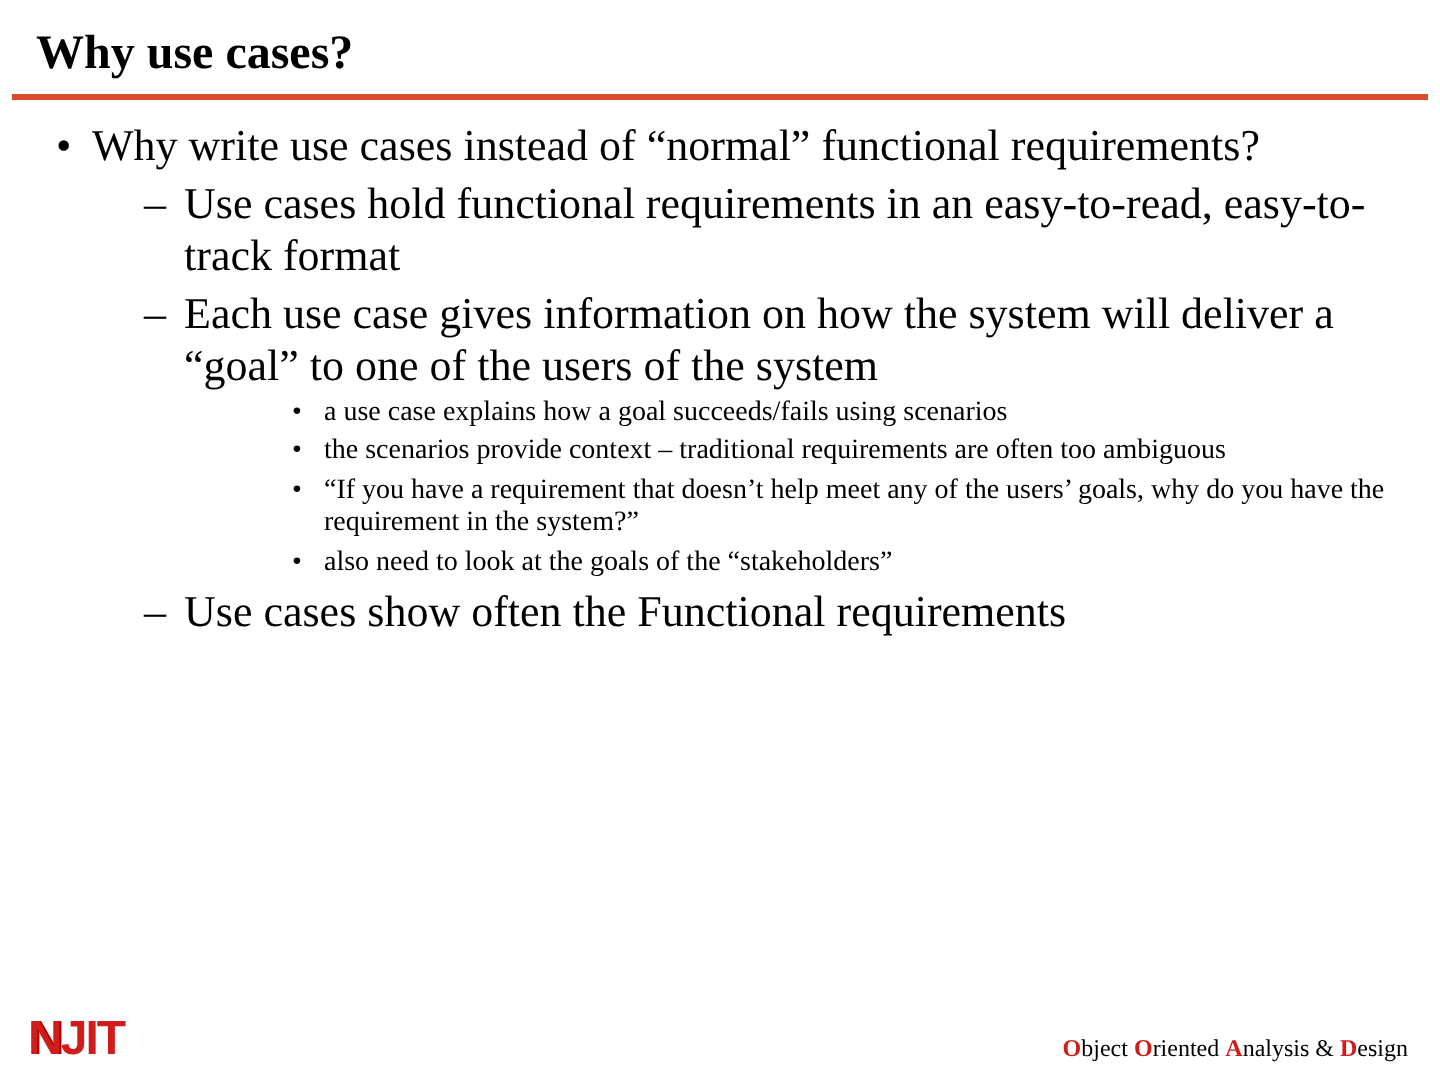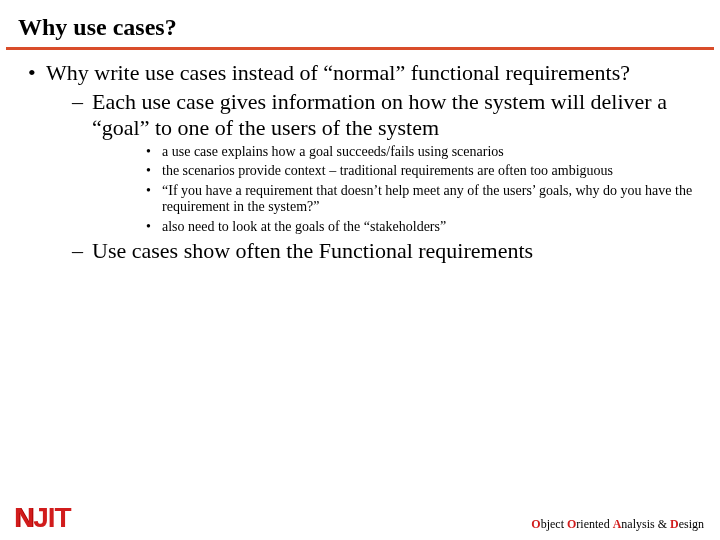--- a/index.html
+++ b/index.html
@@ -43,21 +43,21 @@
     right: 0;
     height: 30px;
   }
   .logo {
     position: absolute;
     left: 14px;
     bottom: 6px;
     font-family: Arial, Helvetica, sans-serif;
     font-weight: 900;
     letter-spacing: -1px;
-    font-size: 28px;
+    font-size: 24px;
   }
   .logo-n, .logo-j, .logo-i, .logo-t { color: #d11c1c; }
   .logo-n { text-shadow: 1px 0 #a00; }
   .tagline {
     position: absolute;
     right: 16px;
     bottom: 8px;
     font-family: "Times New Roman", Times, serif;
     font-size: 12px;
   }
@@ -67,20 +67,23 @@
 <body>
 
 <div class="slide-title">Why use cases?</div>
 <div class="title-underline"></div>
 
 <div class="content">
   <ul class="lvl1">
     <li>
       <span>Why write use cases instead of “normal” functional requirements?</span>
       <ul class="lvl2">
+        <li>
+          <span>Use cases hold functional requirements in an easy-to-read, easy-to-track format</span>
+        </li>
         <li>
           <span>Each use case gives information on how the system will deliver a “goal” to one of the users of the system</span>
           <ul class="lvl3">
             <li><span>a use case explains how a goal succeeds/fails using scenarios</span></li>
             <li><span>the scenarios provide context – traditional requirements are often too ambiguous</span></li>
             <li><span>“If you have a requirement that doesn’t help meet any of the users’ goals, why do you have the requirement in the system?”</span></li>
             <li><span>also need to look at the goals of the “stakeholders”</span></li>
           </ul>
         </li>
         <li>

